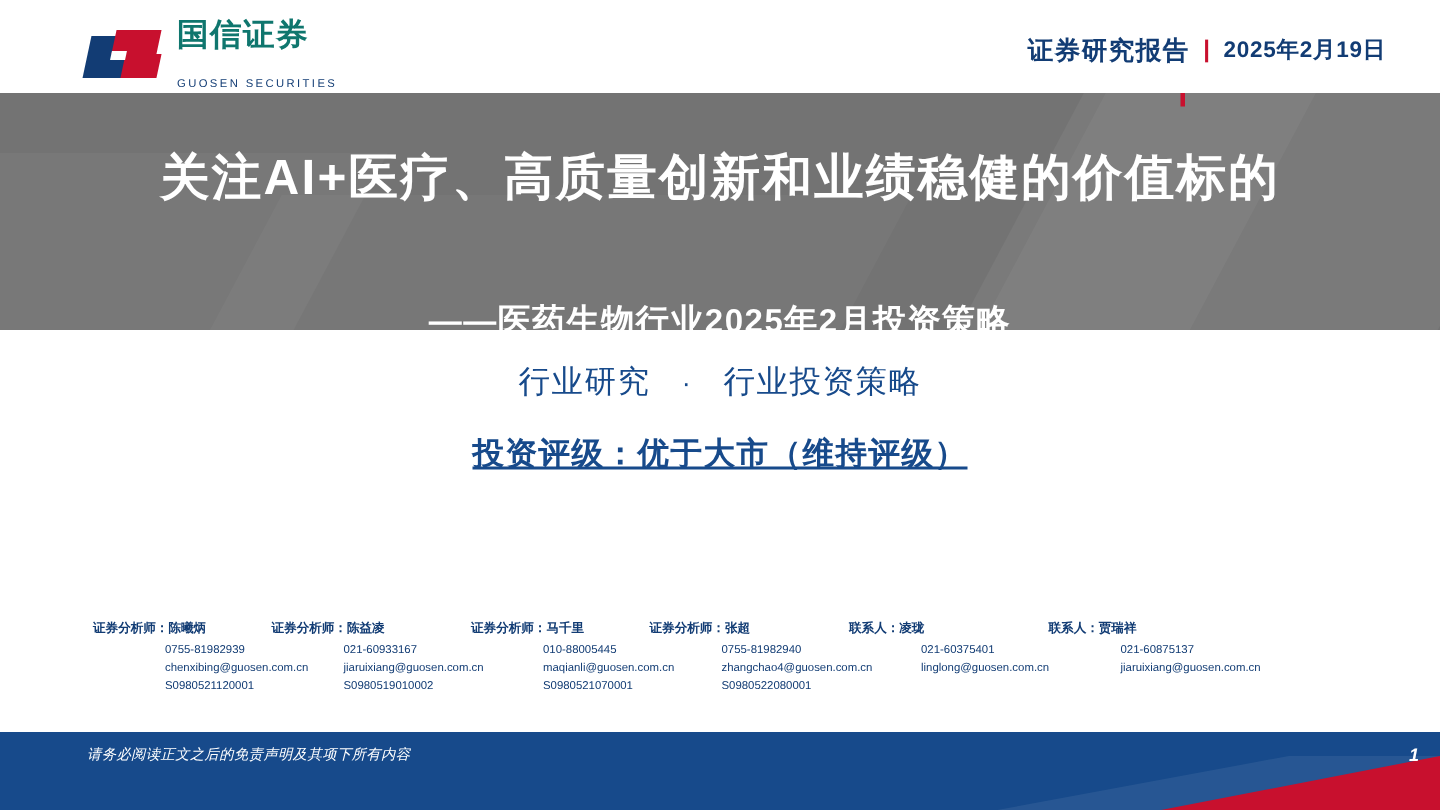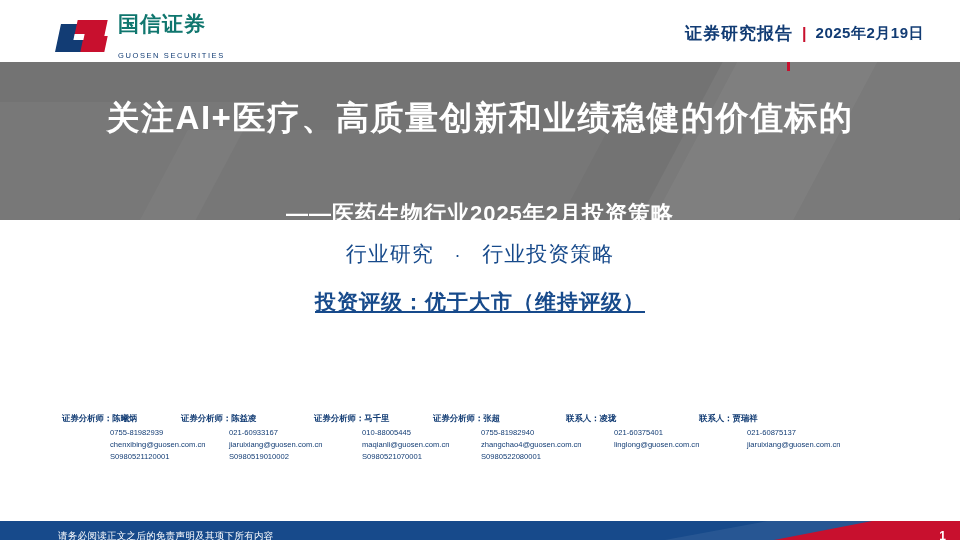--- a/index.html
+++ b/index.html
@@ -239,23 +239,24 @@
   .col-w1 { width: 113px; }
   .col-w2 { width: 127px; }
   .col-w3 { width: 113px; }
 
   
   .footer {
     position: absolute;
     left: 0;
     bottom: 0;
     width: 960px;
-    height: 19px;
+    height: 52px;
     background: #174a8b;
     overflow: hidden;
+    font-style: italic;
   }
   .footer .swoosh {
     position: absolute;
     right: 0;
     bottom: 0;
     width: 300px;
     height: 36px;
     background: #c8102e;
     clip-path: polygon(38% 100%, 100% 0%, 100% 100%);
   }

